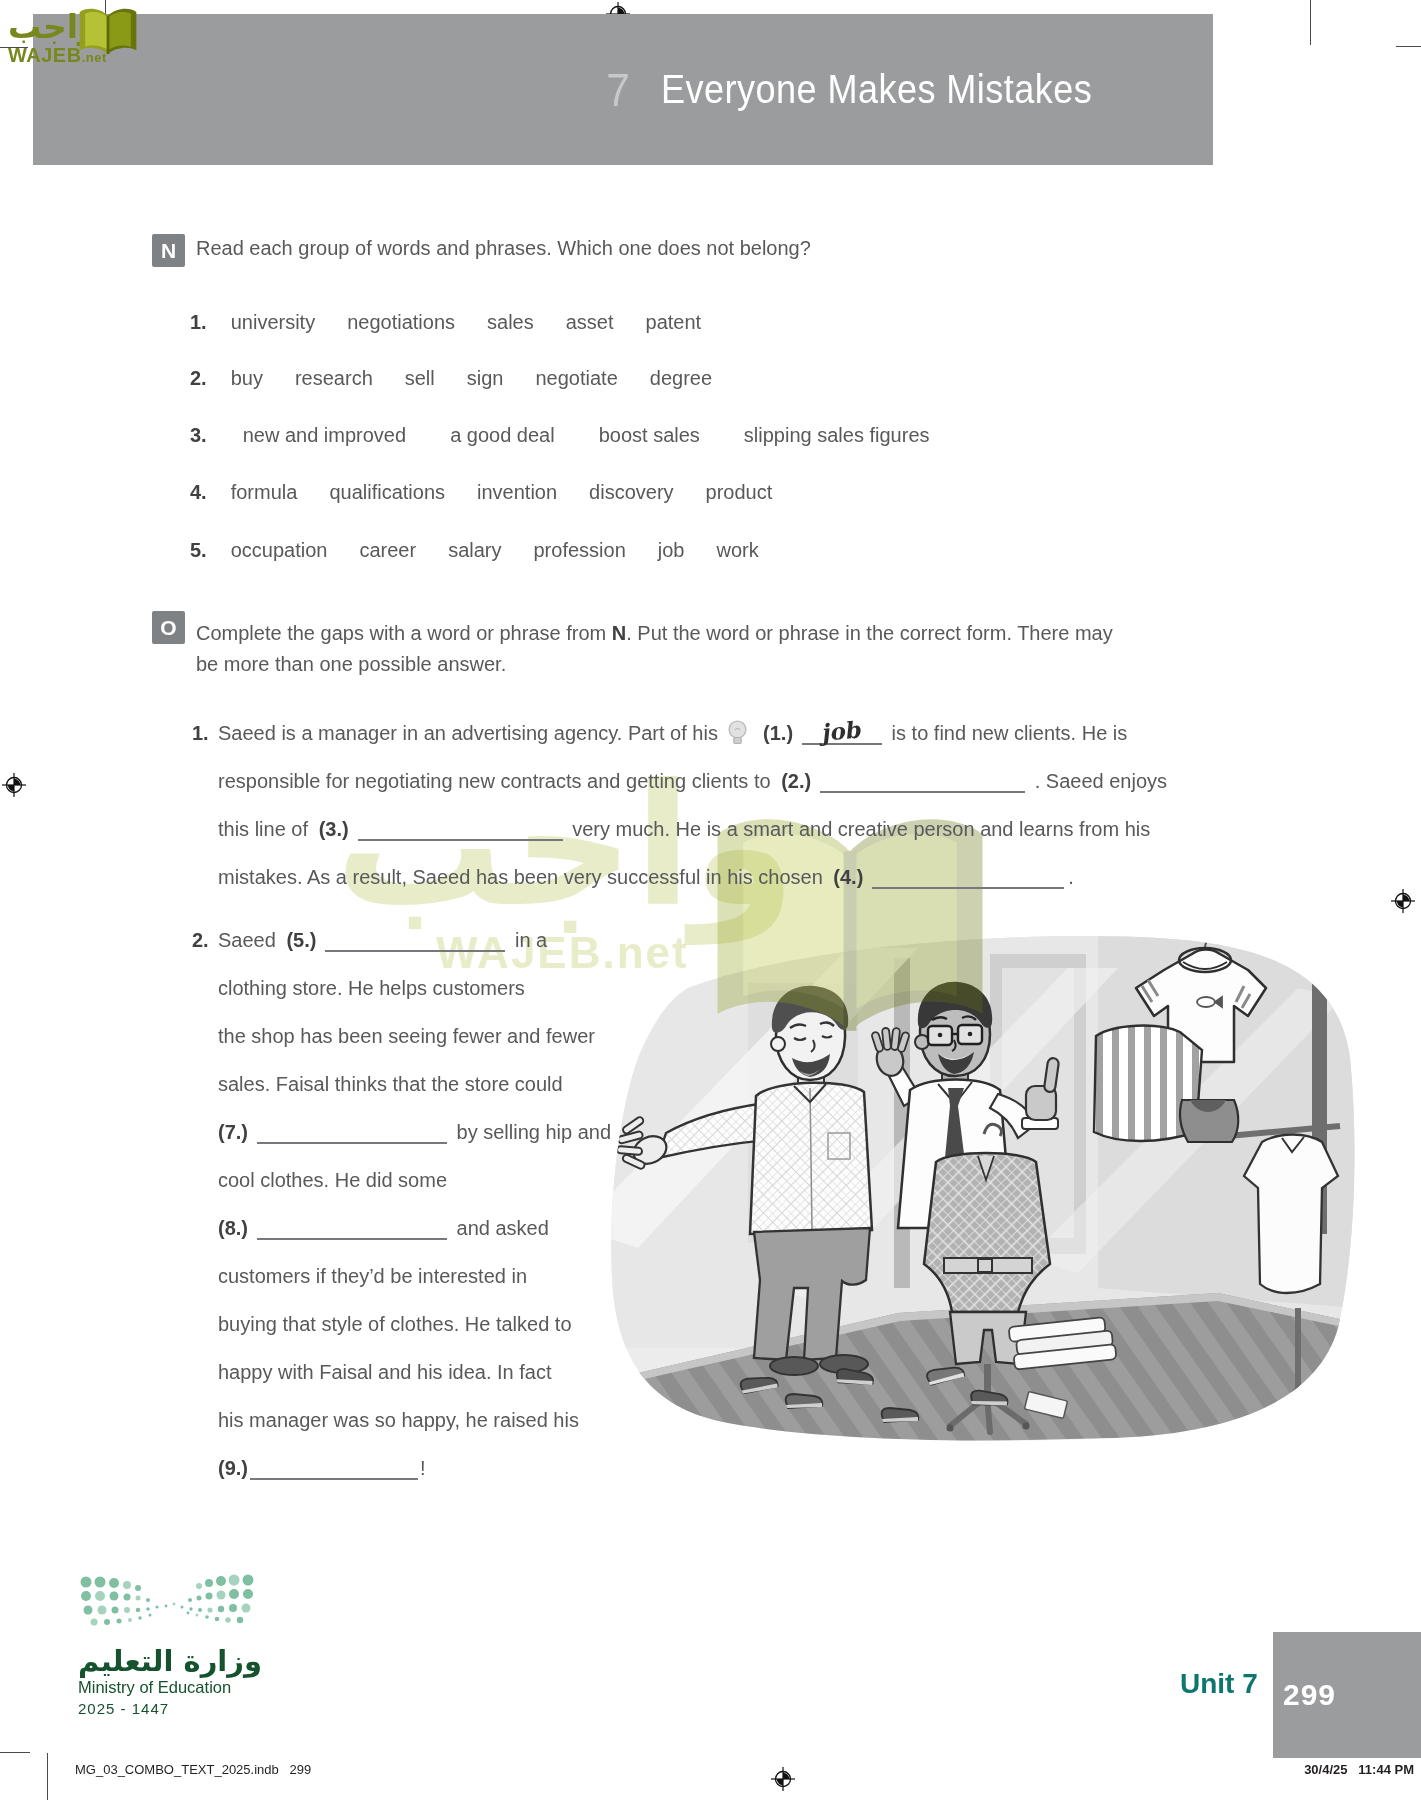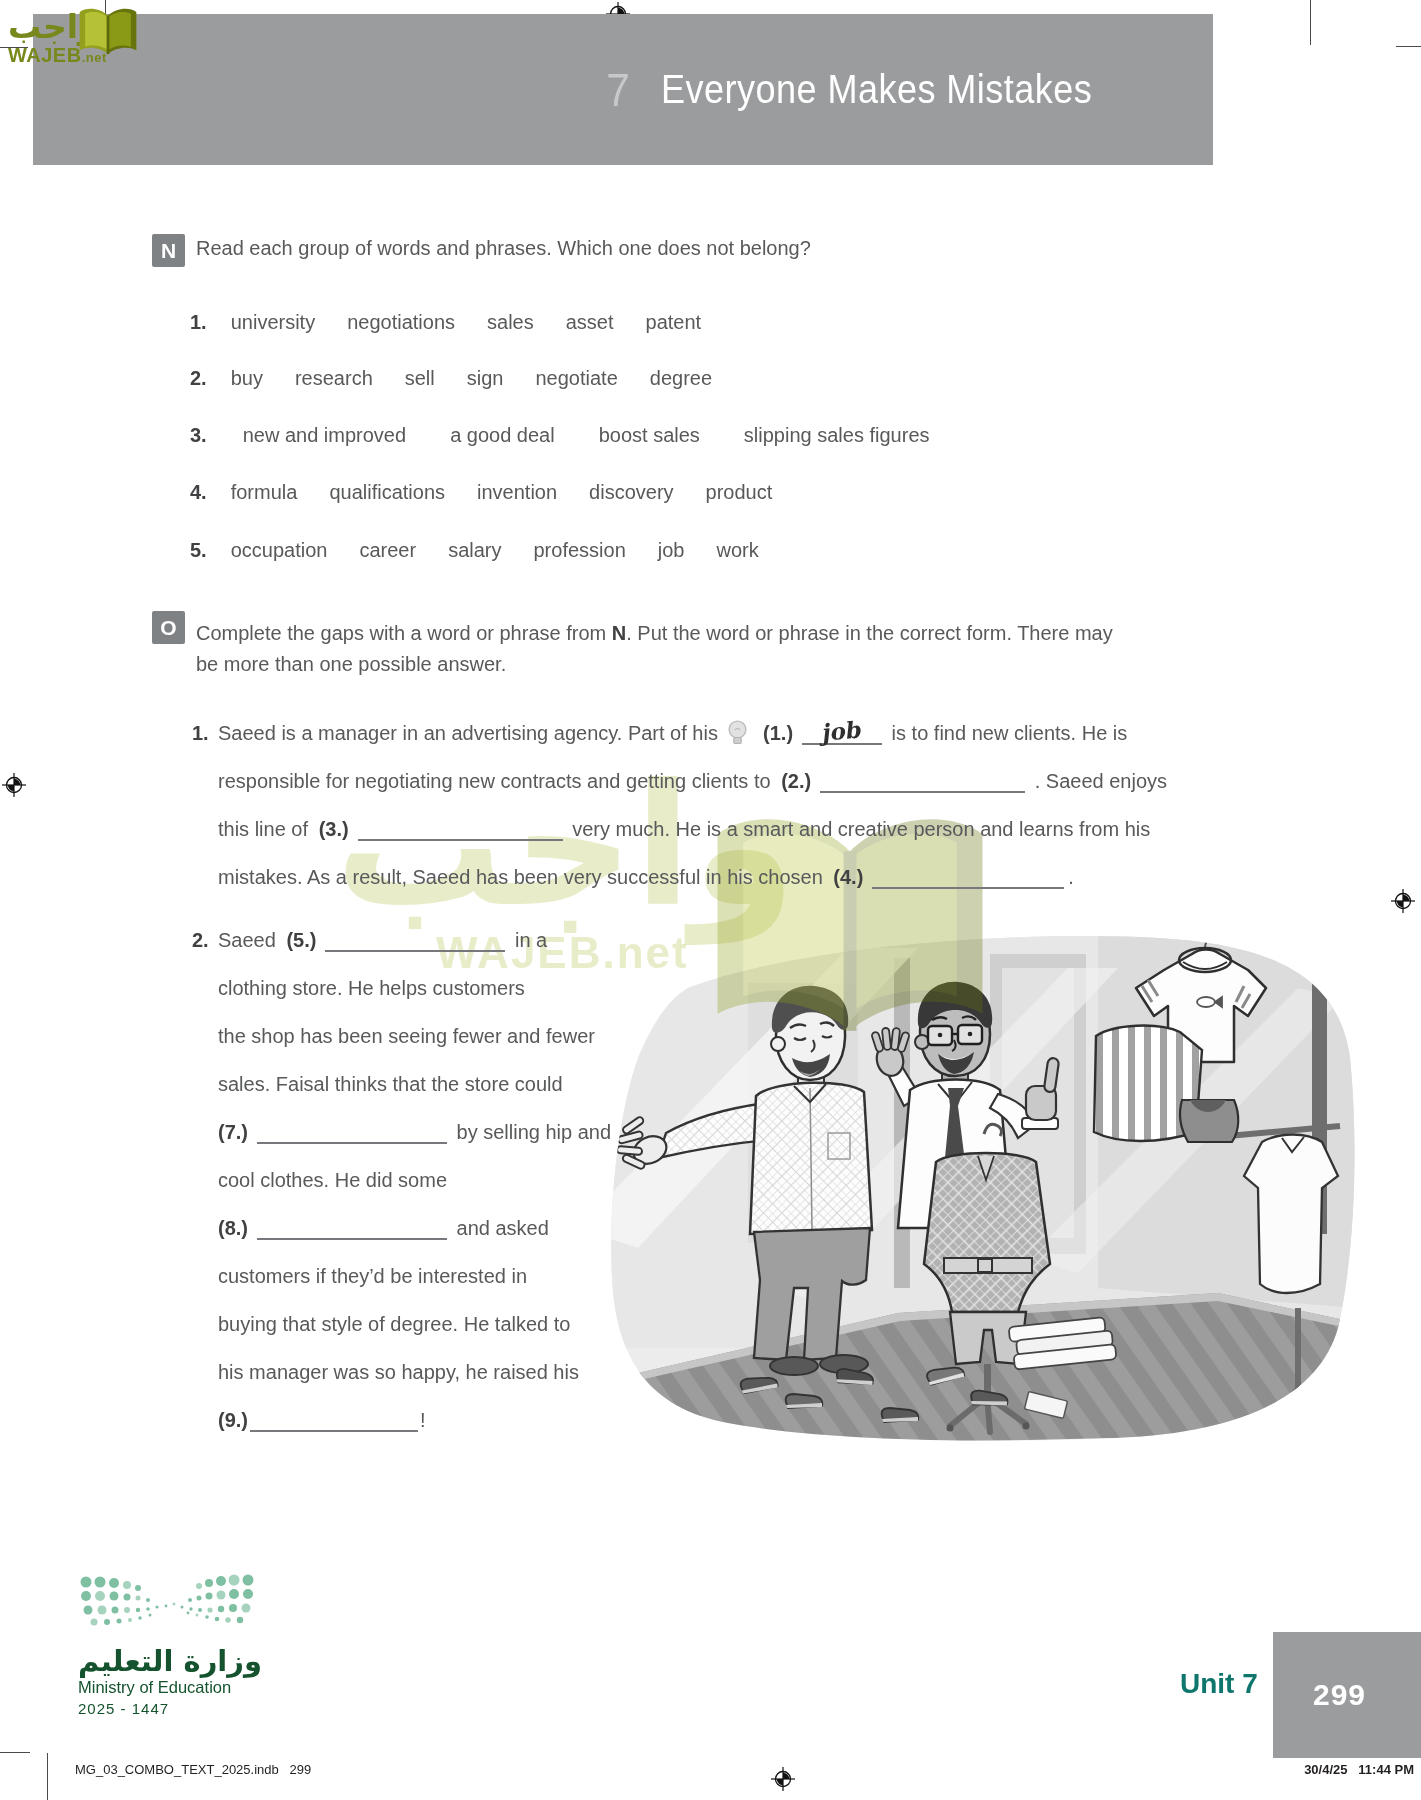--- a/index.html
+++ b/index.html
@@ -64,21 +64,21 @@
   .moe{position:absolute;left:78px;top:1572px;color:#14532d;z-index:10;}
   .moe-dots{display:block;}
   .moe-ar{font-size:29px;font-weight:bold;margin-top:10px;letter-spacing:1px;}
   .moe-en{font-size:16.5px;margin-top:0;}
   .moe-yr{font-size:15px;margin-top:3px;letter-spacing:1px;}
 
   
   .unit-label{position:absolute;left:1180px;top:1668px;font-size:28px;font-weight:bold;color:#0f766e;z-index:10;}
   .page-tab{position:absolute;left:1273px;top:1632px;width:148px;height:126px;background:#9b9c9e;
             display:flex;align-items:center;z-index:5;}
-  .page-tab span{color:#fff;font-weight:bold;font-size:30px;margin-left:40px;letter-spacing:1px;}
+  .page-tab span{color:#fff;font-weight:bold;font-size:30px;margin-left:10px;letter-spacing:1px;}
 
   
   .foot{position:absolute;top:1762px;font-size:13px;color:#231f20;z-index:10;}
   .foot-left{left:75px;}
   .foot-right{right:7px;font-weight:bold;}
 </style>
 </head>
 <body>
 
 <svg width="0" height="0" style="position:absolute">
@@ -227,21 +227,22 @@
     <div class="pline">
       <b class="gapnum" style="margin-left:0">(7.)</b><span class="blank w190"></span>
       <span>by selling  hip and</span>
     </div>
     <div class="pline">cool clothes. He did some</div>
     <div class="pline">
       <b class="gapnum" style="margin-left:0">(8.)</b><span class="blank w190"></span>
       <span>and asked</span>
     </div>
     <div class="pline">customers if they’d be interested in</div>
-    <div class="pline">buying that style of degree. He talked to</div>
+    <div class="pline">buying that style of clothes. He talked to</div>
+    <div class="pline">happy with Faisal and his idea. In fact</div>
     <div class="pline">his manager was so happy, he raised his</div>
     <div class="pline">
       <b class="gapnum" style="margin:0">(9.)</b><span class="blank w168" style="margin:0 2px"></span><span>!</span>
     </div>
   </div>
 
   <svg class="illus" viewBox="0 0 760 515">
     <defs>
       <pattern id="plaid" patternUnits="userSpaceOnUse" width="13" height="13" patternTransform="rotate(45)">
         <rect width="13" height="13" fill="#fdfdfd"></rect>

